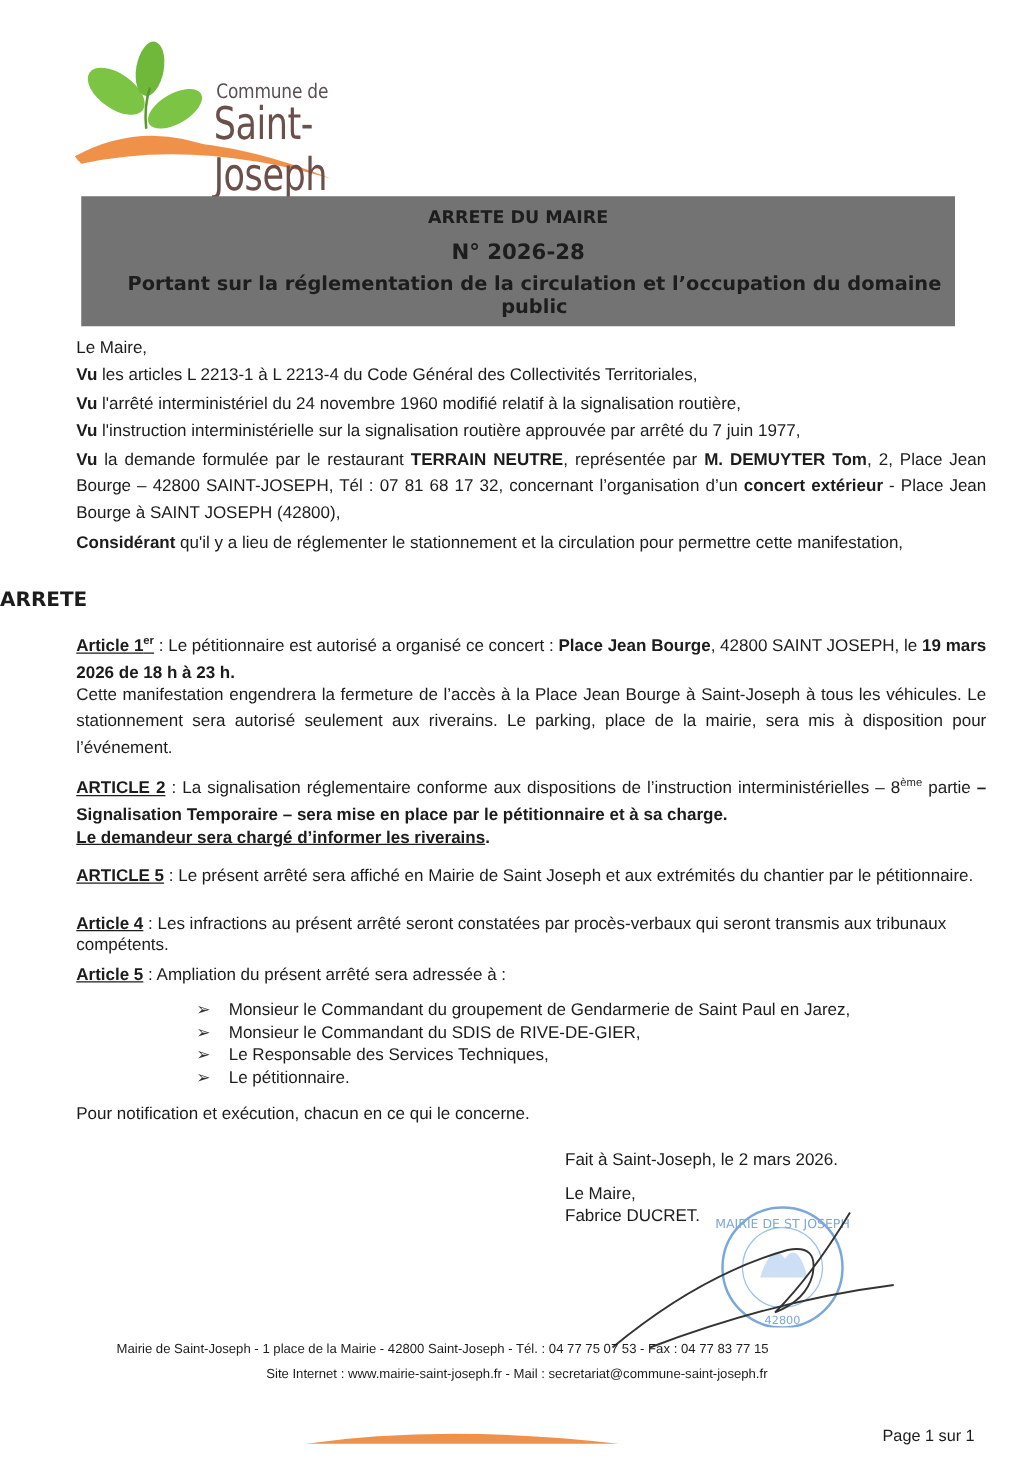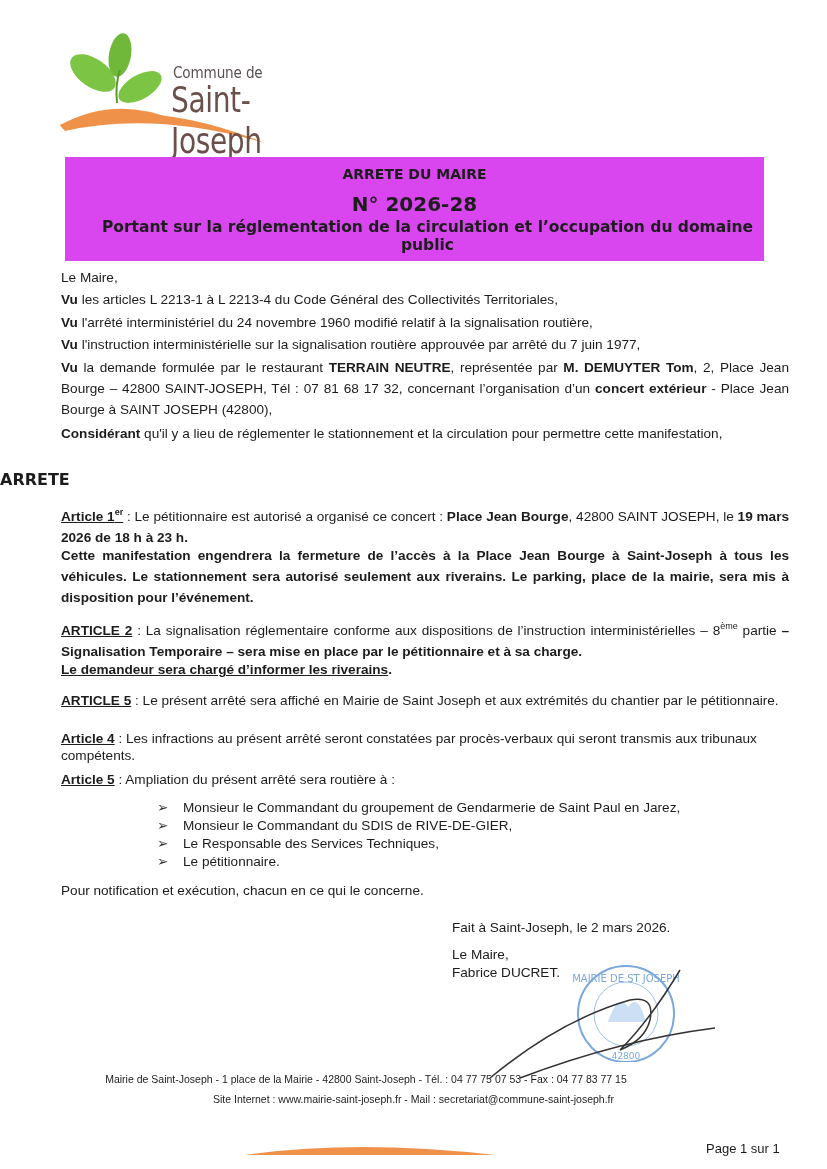--- a/index.html
+++ b/index.html
@@ -2,34 +2,34 @@
 <html><head>
 <meta charset="utf-8">
 <style>
   html, body { margin: 0; padding: 0; background: #ffffff; }
   body { width: 827px; height: 1169px; position: relative; overflow: hidden;
          font-family: "Liberation Sans", sans-serif; color: #1c1c1c; }
   .abs { position: absolute; }
   .logo { left: 55px; top: 25px; width: 310px; height: 125px; }
   .logo-text-small { position: absolute; left: 118px; top: 38px; font-size: 16px; color: #5a5050; letter-spacing: -0.2px; font-family: "DejaVu Sans", sans-serif; transform: scaleX(0.85); transform-origin: left; }
   .logo-text-big { position: absolute; left: 116px; top: 54px; font-size: 36px; color: #6b4f4a; letter-spacing: -0.5px; font-family: "DejaVu Sans", sans-serif; transform: scaleX(0.78); transform-origin: left; }
-  .banner { left: 65px; top: 157px; width: 699px; height: 104px; background: #d946ef; }
+  .banner { left: 65px; top: 157px; width: 699px; height: 104px; background: #737373; }
   .banner div { text-align: center; font-family: "DejaVu Sans", sans-serif; color: #1d1d1d; }
   .b-title { position: absolute; left: 0; right: 0; top: 9px; font-size: 14px; font-weight: bold; }
-  .b-num { position: absolute; left: 0; right: 0; top: 35px; font-size: 20px; font-weight: bold; }
+  .b-num { position: absolute; left: 0; right: 0; top: 35px; font-size: 17px; font-weight: bold; }
   .b-sub { position: absolute; left: 0; right: 0; top: 61px; font-size: 15.5px; font-weight: bold; margin-left: 26px; }
   .line { position: absolute; left: 61px; font-size: 13.6px; line-height: 16px; white-space: nowrap; font-family: "Liberation Sans Narrow", "Liberation Sans", sans-serif; }
   .just { position: absolute; left: 61px; width: 728px; font-size: 13.6px; line-height: 21px; text-align: justify; }
   b { font-weight: bold; }
   u { text-decoration: underline; }
   .center-title { left: 0; width: 827px; text-align: left; top: 470px; font-size: 16px; font-weight: bold; font-family: "DejaVu Sans", sans-serif; }
   .list { position: absolute; left: 157px; top: 799px; font-size: 13.6px; line-height: 18px; }
   .list .li { display: flex; gap: 12px; }
   .list .arrow { width: 14px; color: #333; }
-  .footer1 { left: 12px; width: 708px; text-align: center; top: 1073px; font-size: 10.5px; }
+  .footer1 { left: 0; width: 708px; text-align: center; top: 1073px; font-size: 10.5px; }
   .footer2 { left: 0; width: 827px; text-align: center; top: 1093px; font-size: 10.5px; }
   .page { left: 706px; top: 1141px; font-size: 13px; }
   .swoosh { left: 245px; top: 1137px; width: 250px; height: 20px; }
   .stamp { left: 568px; top: 962px; width: 115px; height: 100px; }
   .sig { left: 480px; top: 960px; width: 240px; height: 120px; }
   sup { font-size: 9px; }
 </style>
 </head>
 <body>
 
@@ -57,30 +57,30 @@
 <div class="line" style="top:270px">Le Maire,</div>
 <div class="line" style="top:292px"><b>Vu</b><span> les articles L 2213-1 à L 2213-4 du Code Général des Collectivités Territoriales,</span></div>
 <div class="line" style="top:315px"><b>Vu</b><span> l'arrêté interministériel du 24 novembre 1960 modifié relatif à la signalisation routière,</span></div>
 <div class="line" style="top:337px"><b>Vu</b><span> l'instruction interministérielle sur la signalisation routière approuvée par arrêté du 7 juin 1977,</span></div>
 <div class="just" style="top:357px"><b>Vu</b><span> la demande formulée par le restaurant </span><b>TERRAIN NEUTRE</b><span>, représentée par </span><b>M. DEMUYTER Tom</b><span>, 2, Place Jean Bourge – 42800 SAINT-JOSEPH, Tél : 07 81 68 17 32, concernant l’organisation d’un </span><b>concert extérieur</b><span> - Place Jean Bourge à SAINT JOSEPH (42800),</span></div>
 <div class="just" style="top:423px"><b>Considérant</b><span> qu'il y a lieu de réglementer le stationnement et la circulation pour permettre cette manifestation,</span></div>
 
 <div class="abs center-title">ARRETE</div>
 
 <div class="just" style="top:502px"><b><u><span>Article 1</span><sup>er</sup></u></b><span> : Le pétitionnaire est autorisé a organisé ce concert : </span><b>Place Jean Bourge</b><span>, 42800 SAINT JOSEPH, le </span><b>19 mars 2026 de 18 h à 23 h.</b></div>
-<div class="just" style="top:545px;font-weight:bold">Cette manifestation engendrera la fermeture de l’accès à la Place Jean Bourge à Saint-Joseph à tous les véhicules. Le stationnement sera autorisé seulement aux riverains. Le parking, place de la mairie, sera mis à disposition pour l’événement.</div>
+<div class="just" style="top:545px;font-weight:normal">Cette manifestation engendrera la fermeture de l’accès à la Place Jean Bourge à Saint-Joseph à tous les véhicules. Le stationnement sera autorisé seulement aux riverains. Le parking, place de la mairie, sera mis à disposition pour l’événement.</div>
 
 <div class="just" style="top:616px"><b><u>ARTICLE 2</u></b><span> : La signalisation réglementaire conforme aux dispositions de l’instruction interministérielles – 8</span><sup>ème</sup><span> partie </span><b>– Signalisation Temporaire – sera mise en place par le pétitionnaire et à sa charge.</b></div>
 <div class="line" style="top:662px;font-weight:bold"><u>Le demandeur sera chargé d’informer les riverains</u><span>.</span></div>
 
 <div class="just" style="top:690px"><b><u>ARTICLE 5</u></b><span> : Le présent arrêté sera affiché en Mairie de Saint Joseph et aux extrémités du chantier par le pétitionnaire.</span></div>
 
 <div class="line" style="top:730px;white-space:normal;width:720px;line-height:17px"><b><u>Article 4</u></b><span> : Les infractions au présent arrêté seront constatées par procès-verbaux qui seront transmis aux tribunaux compétents.</span></div>
 
-<div class="line" style="top:772px"><b><u>Article 5</u></b><span> : Ampliation du présent arrêté sera routière à :</span></div>
+<div class="line" style="top:772px"><b><u>Article 5</u></b><span> : Ampliation du présent arrêté sera adressée à :</span></div>
 
 <div class="list">
   <div class="li">
       <span class="arrow">➢</span>
       <span>Monsieur le Commandant du groupement de Gendarmerie de Saint Paul en Jarez,</span>
     </div>
   <div class="li">
       <span class="arrow">➢</span>
       <span>Monsieur le Commandant du SDIS de RIVE-DE-GIER,</span>
     </div>

